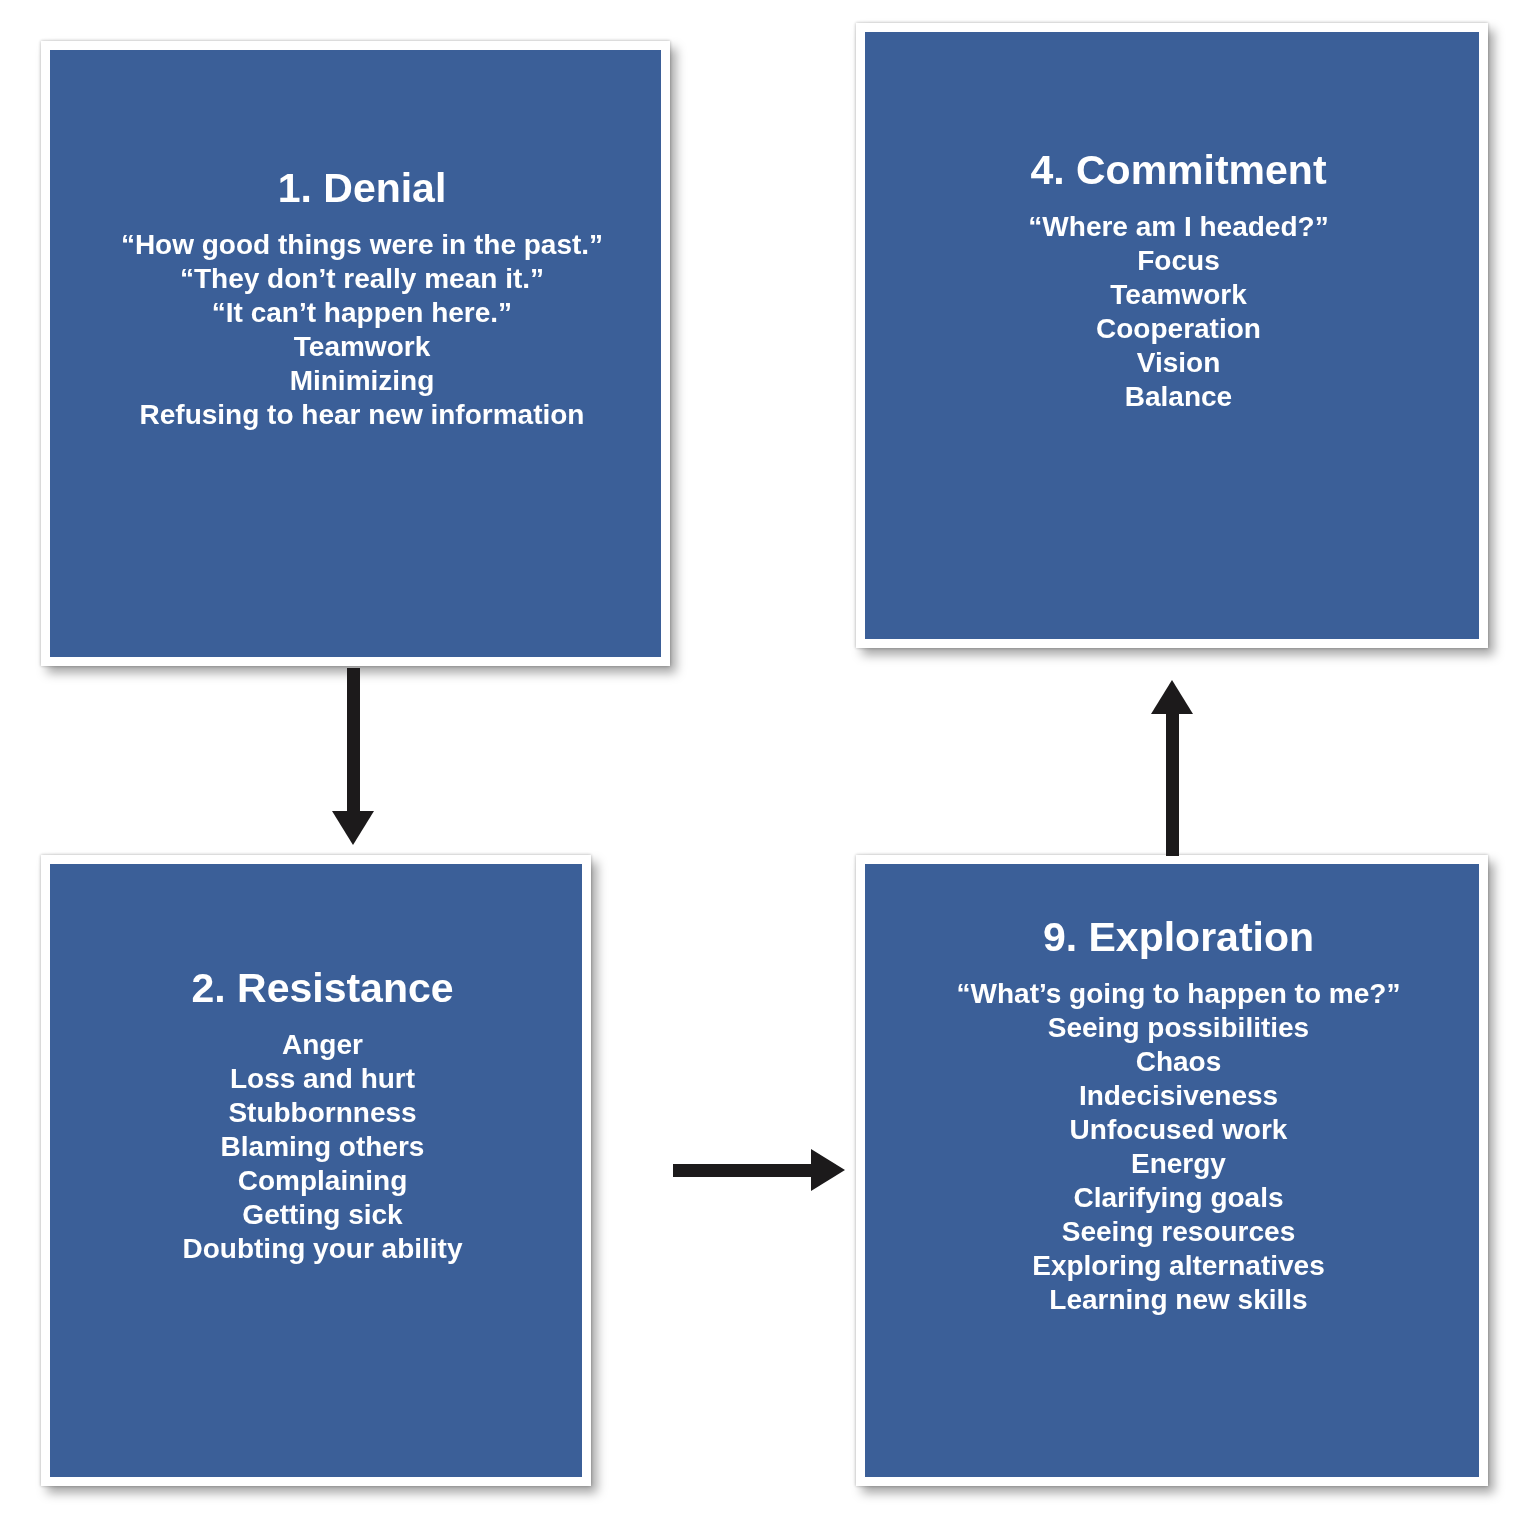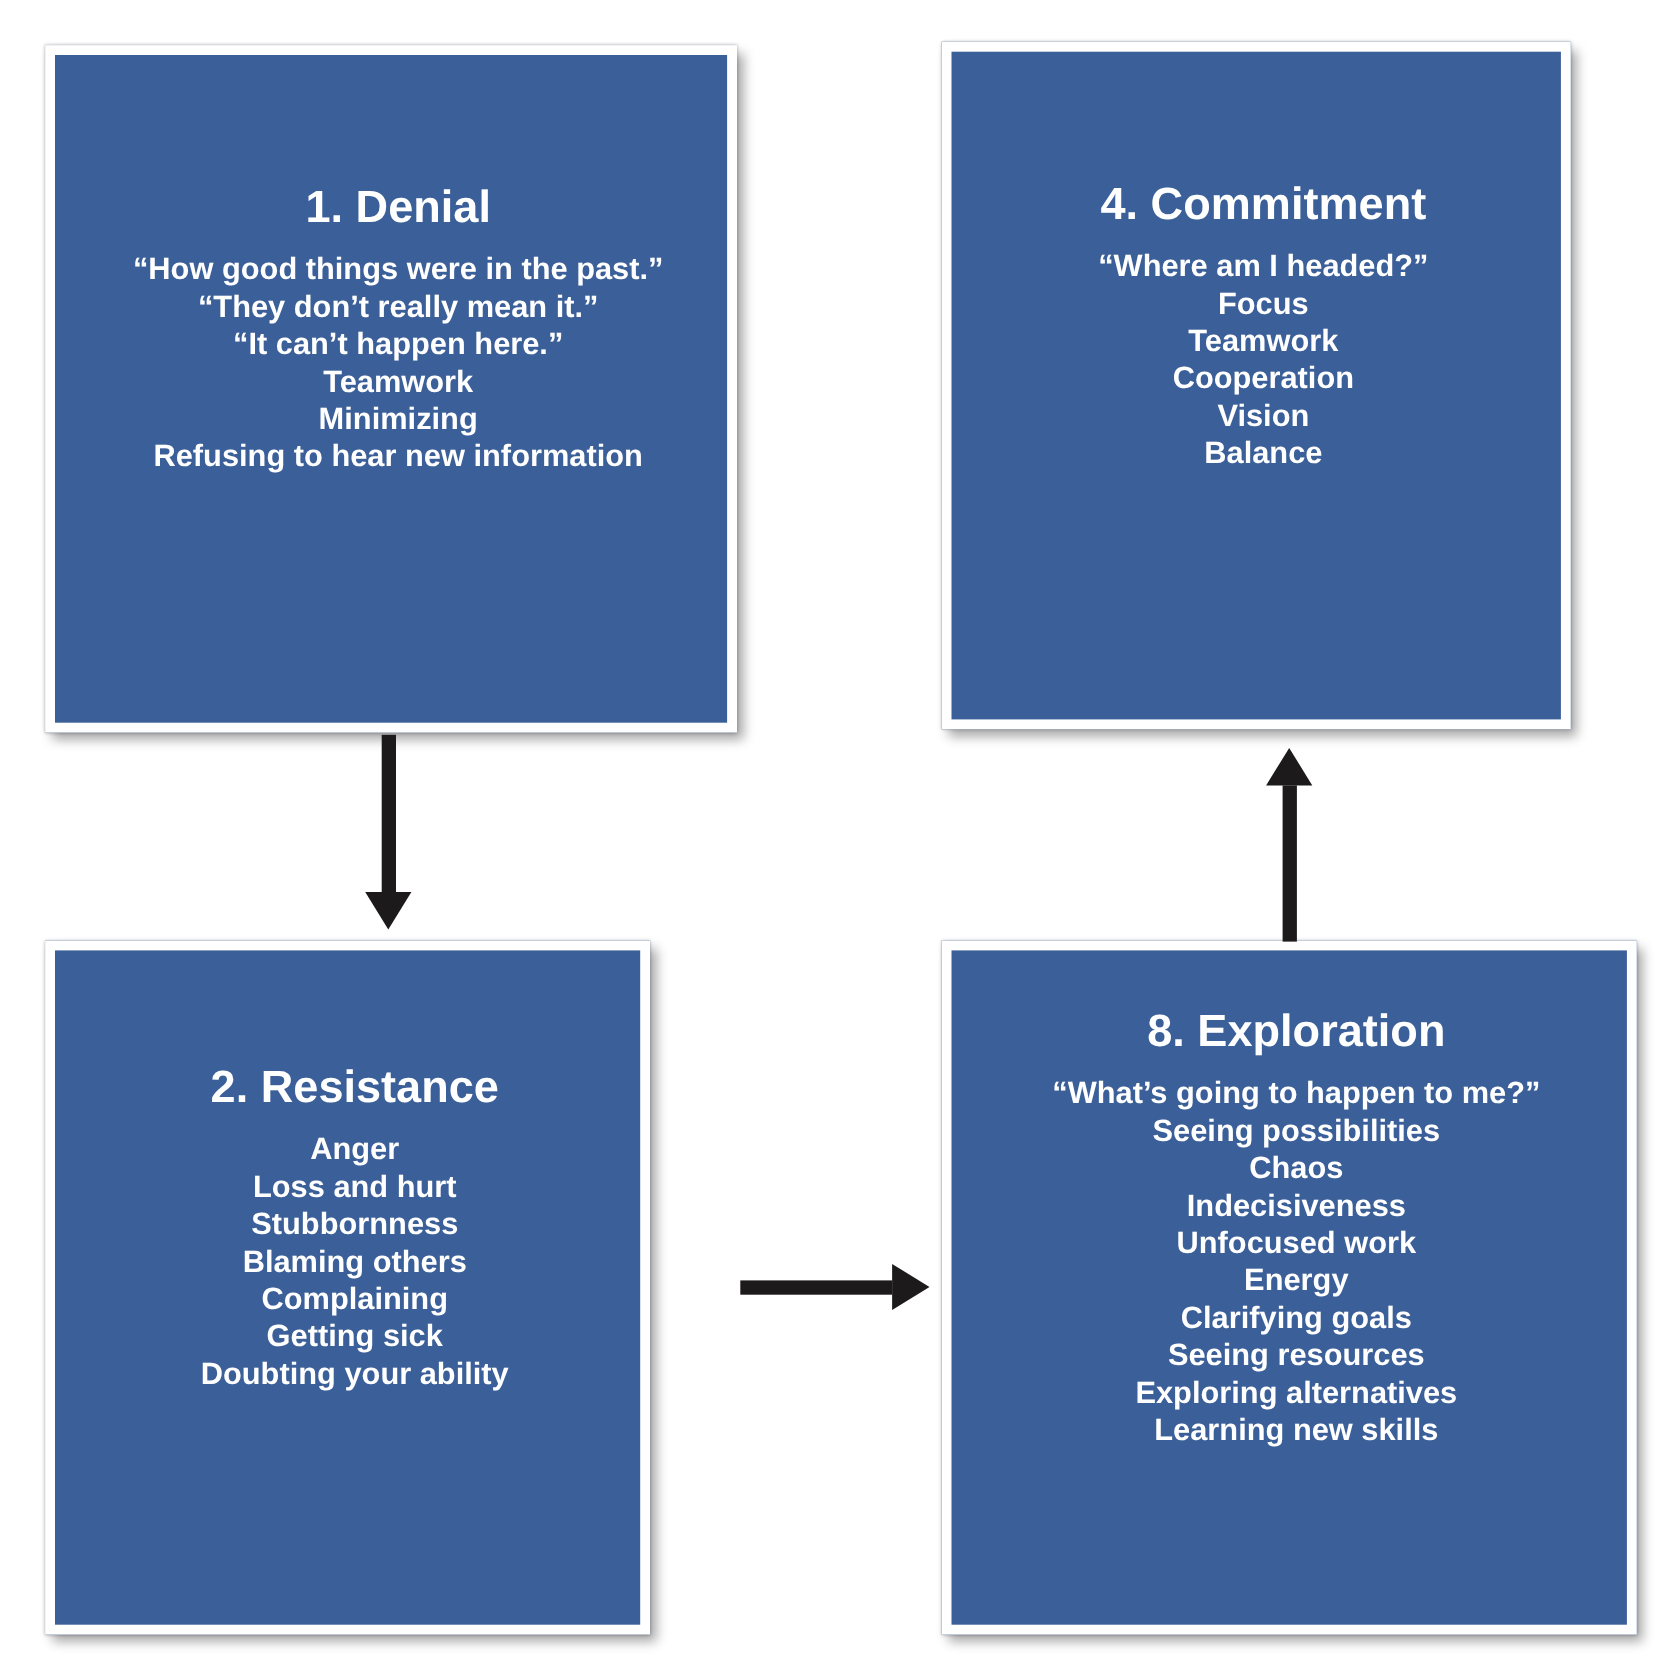--- a/index.html
+++ b/index.html
@@ -24,21 +24,21 @@
     display: flex;
     flex-direction: column;
     align-items: center;
     justify-content: center;
     text-align: center;
     color: var(--text, #ffffff);
     font-weight: bold;
     padding: 0 18px 112px 31px;
   }
   #box-denial      { left: 41px;  top: 41px;  width: 629px; height: 625px; }
-  #box-commitment  { left: 856px; top: 38px;  width: 572px; height: 625px; }
+  #box-commitment  { left: 856px; top: 23px;  width: 632px; height: 625px; }
   #box-resistance  { left: 41px;  top: 855px; width: 550px; height: 631px; }
   #box-exploration { left: 856px; top: 855px; width: 632px; height: 631px; }
 
   .stage-title {
     font-size: 41px;
     line-height: 48px;
     margin-bottom: 16px;
   }
   .stage-items { }
   .stage-item {
@@ -114,21 +114,21 @@
       <div class="stage-item">Loss and hurt</div>
       <div class="stage-item">Stubbornness</div>
       <div class="stage-item">Blaming others</div>
       <div class="stage-item">Complaining</div>
       <div class="stage-item">Getting sick</div>
       <div class="stage-item">Doubting your ability</div>
     </div>
   </div>
 
   <div class="stage-box" id="box-exploration">
-    <div class="stage-title">8. Exploration</div>
+    <div class="stage-title">9. Exploration</div>
     <div class="stage-items">
       <div class="stage-item">“What’s going to happen to me?”</div>
       <div class="stage-item">Seeing possibilities</div>
       <div class="stage-item">Chaos</div>
       <div class="stage-item">Indecisiveness</div>
       <div class="stage-item">Unfocused work</div>
       <div class="stage-item">Energy</div>
       <div class="stage-item">Clarifying goals</div>
       <div class="stage-item">Seeing resources</div>
       <div class="stage-item">Exploring alternatives</div>

